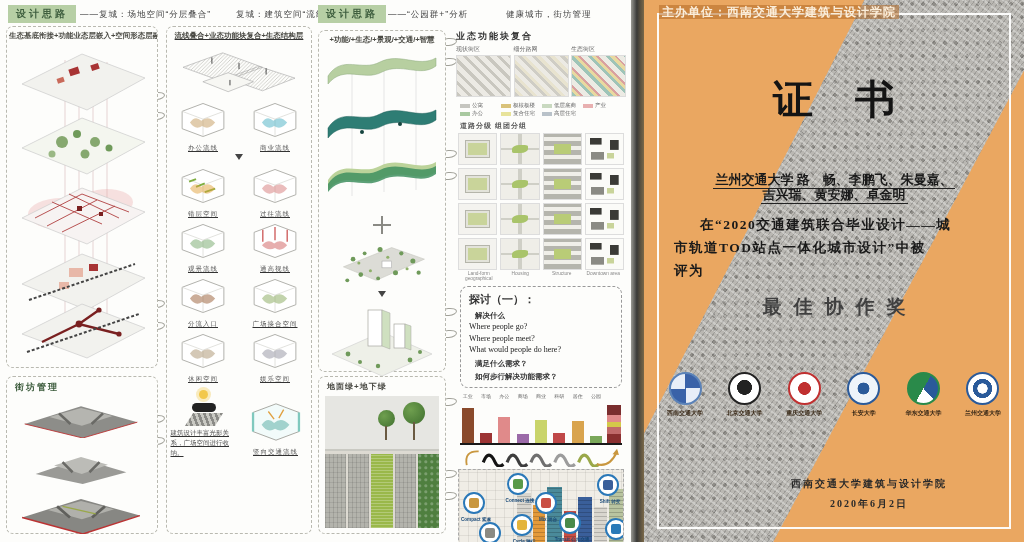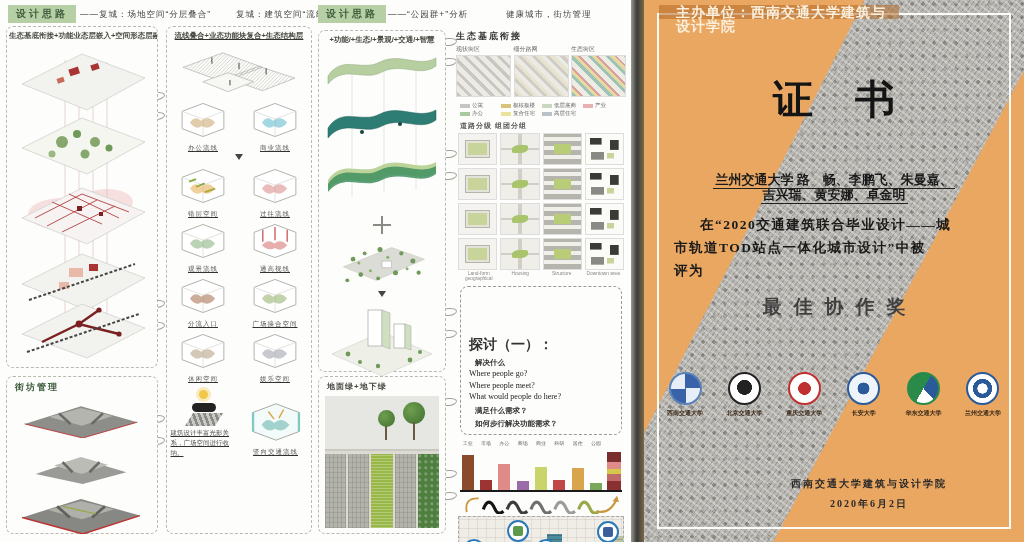--- a/index.html
+++ b/index.html
@@ -74,21 +74,21 @@
   .tile.pc::after { inset:10px; background:#b9cc77; }
   .tile.pd { background:#fbfbf8; }
   .tile.pd::after { inset:4px; background:
       linear-gradient(#3a3a36 0 0) 0 0/40% 30% no-repeat,
       linear-gradient(#3a3a36 0 0) 100% 20%/30% 45% no-repeat,
       linear-gradient(#8a8a84 0 0) 10% 100%/45% 35% no-repeat,
       linear-gradient(#c9d49a 0 0) 80% 90%/25% 25% no-repeat; }
   .gridcaps { display:flex; padding:0 6px; }
   .gridcaps span { flex:1; font-size:4.8px; color:#888; text-align:center; }
   .discuss { border:1.5px dashed #999; border-radius:8px; margin:5px 8px 3px; padding:5px 8px; }
-  .discuss .dt { font-size:14px; font-weight:bold; color:#333; margin-bottom:4px;margin-top:44px; }
+  .discuss .dt { font-size:11px; font-weight:bold; color:#333; margin-bottom:4px; }
   .discuss .dq { font-size:7.5px; font-weight:bold; color:#333; margin-top:3px;margin-left:6px; }
   .discuss .den { font-size:8px; color:#222; font-family:"Liberation Serif", serif; line-height:1.45; }
   .chartwrap { padding:2px 8px 0; }
   .bars { display:flex; align-items:flex-end; gap:3px; height:52px; border-bottom:2px solid #1a1a1a; }
   .bcol { position:relative; flex:1; height:100%; display:flex; flex-direction:column; justify-content:flex-end; align-items:center; }
   .blab { position:absolute; top:0; font-size:5px; color:#666; white-space:nowrap; }
   .bbar { width:80%; }
   .bstack { width:90%; display:flex; flex-direction:column; }
   .illo { position:relative; height:86px; margin:2px 6px; border:1.5px dashed #aaa; background:#f0ede6; overflow:hidden;
           background-image:repeating-linear-gradient(0deg, rgba(150,150,140,.18) 0 1px, transparent 1px 9px),
@@ -106,21 +106,21 @@
   .cert { position:absolute; left:644px; top:0; width:380px; height:542px; background:#eaa761; overflow:hidden;
           font-family:"Liberation Serif", serif; }
   .sat { position:absolute; inset:0; background-color:#b9b7b2;
          background-image:repeating-linear-gradient(37deg, rgba(255,255,255,.28) 0 2px, transparent 2px 6px),
                           repeating-linear-gradient(127deg, rgba(60,60,60,.22) 0 1px, transparent 1px 4px),
                           radial-gradient(circle at 4px 4px, #8f8d88 0 1.6px, transparent 2px);
          background-size:auto, auto, 11px 13px;
          clip-path:polygon(58% 0, 100% 0, 100% 13%, 34% 100%, 0 100%, 0 80%); }
   .frame { position:absolute; left:13px; top:13px; right:13px; bottom:13px; border:2px solid rgba(255,255,255,.95); }
   .org { position:absolute; left:15px; top:5px; width:240px; height:14px; background:rgba(176,106,38,.55);
-         color:#fbeeda; font-size:14px; line-height:14px; font-weight:bold; letter-spacing:1px; padding-left:17px;
+         color:#fbeeda; font-size:12px; line-height:14px; font-weight:bold; letter-spacing:1px; padding-left:3px;
          font-family:"Liberation Sans", sans-serif; }
   .ctitle { position:absolute; top:72px; left:0; width:100%; text-align:center; font-size:40px; font-weight:bold;
             color:#141414; letter-spacing:42px; text-indent:42px; }
   .rec { position:absolute; left:0; width:100%; text-align:center; font-size:13px; font-weight:bold; color:#1a1a1a; }
   .rec span { border-bottom:1.3px solid #222; padding:0 2px 1px; }
   .cbody { position:absolute; left:30px; right:24px; font-size:13.5px; font-weight:bold; color:#1a1a1a; letter-spacing:1.5px; }
   .award { position:absolute; top:294px; left:0; width:100%; text-align:center; font-size:19px; font-weight:bold;
            color:#404040; letter-spacing:12px; text-indent:12px; }
   .exhort { position:absolute; top:340px; left:0; width:100%; text-align:center; font-size:14px; font-weight:bold;
             color:#1a1a1a; letter-spacing:6px; }
@@ -441,21 +441,21 @@
           <div class="wall"></div>
           <div class="wall"></div>
           <div class="wall grass"></div>
           <div class="wall"></div>
           <div class="wall ivy"></div>
         </div>
       </div>
     </div>
 
     <div class="abs" style="left:452px;top:26px;width:178px;height:508px;">
-      <div class="sec-title" style="color:#333;padding-left:4px">生态基底衔接</div>
+      <div class="sec-title" style="color:#333;padding-left:4px">业态功能块复合</div>
       <div class="modes">
         <div class="mode">
           <span class="mode-cap">现状街区</span>
           <div class="thumb"></div>
         </div>
         <div class="mode">
           <span class="mode-cap">细分路网</span>
           <div class="thumb t2"></div>
         </div>
         <div class="mode">

